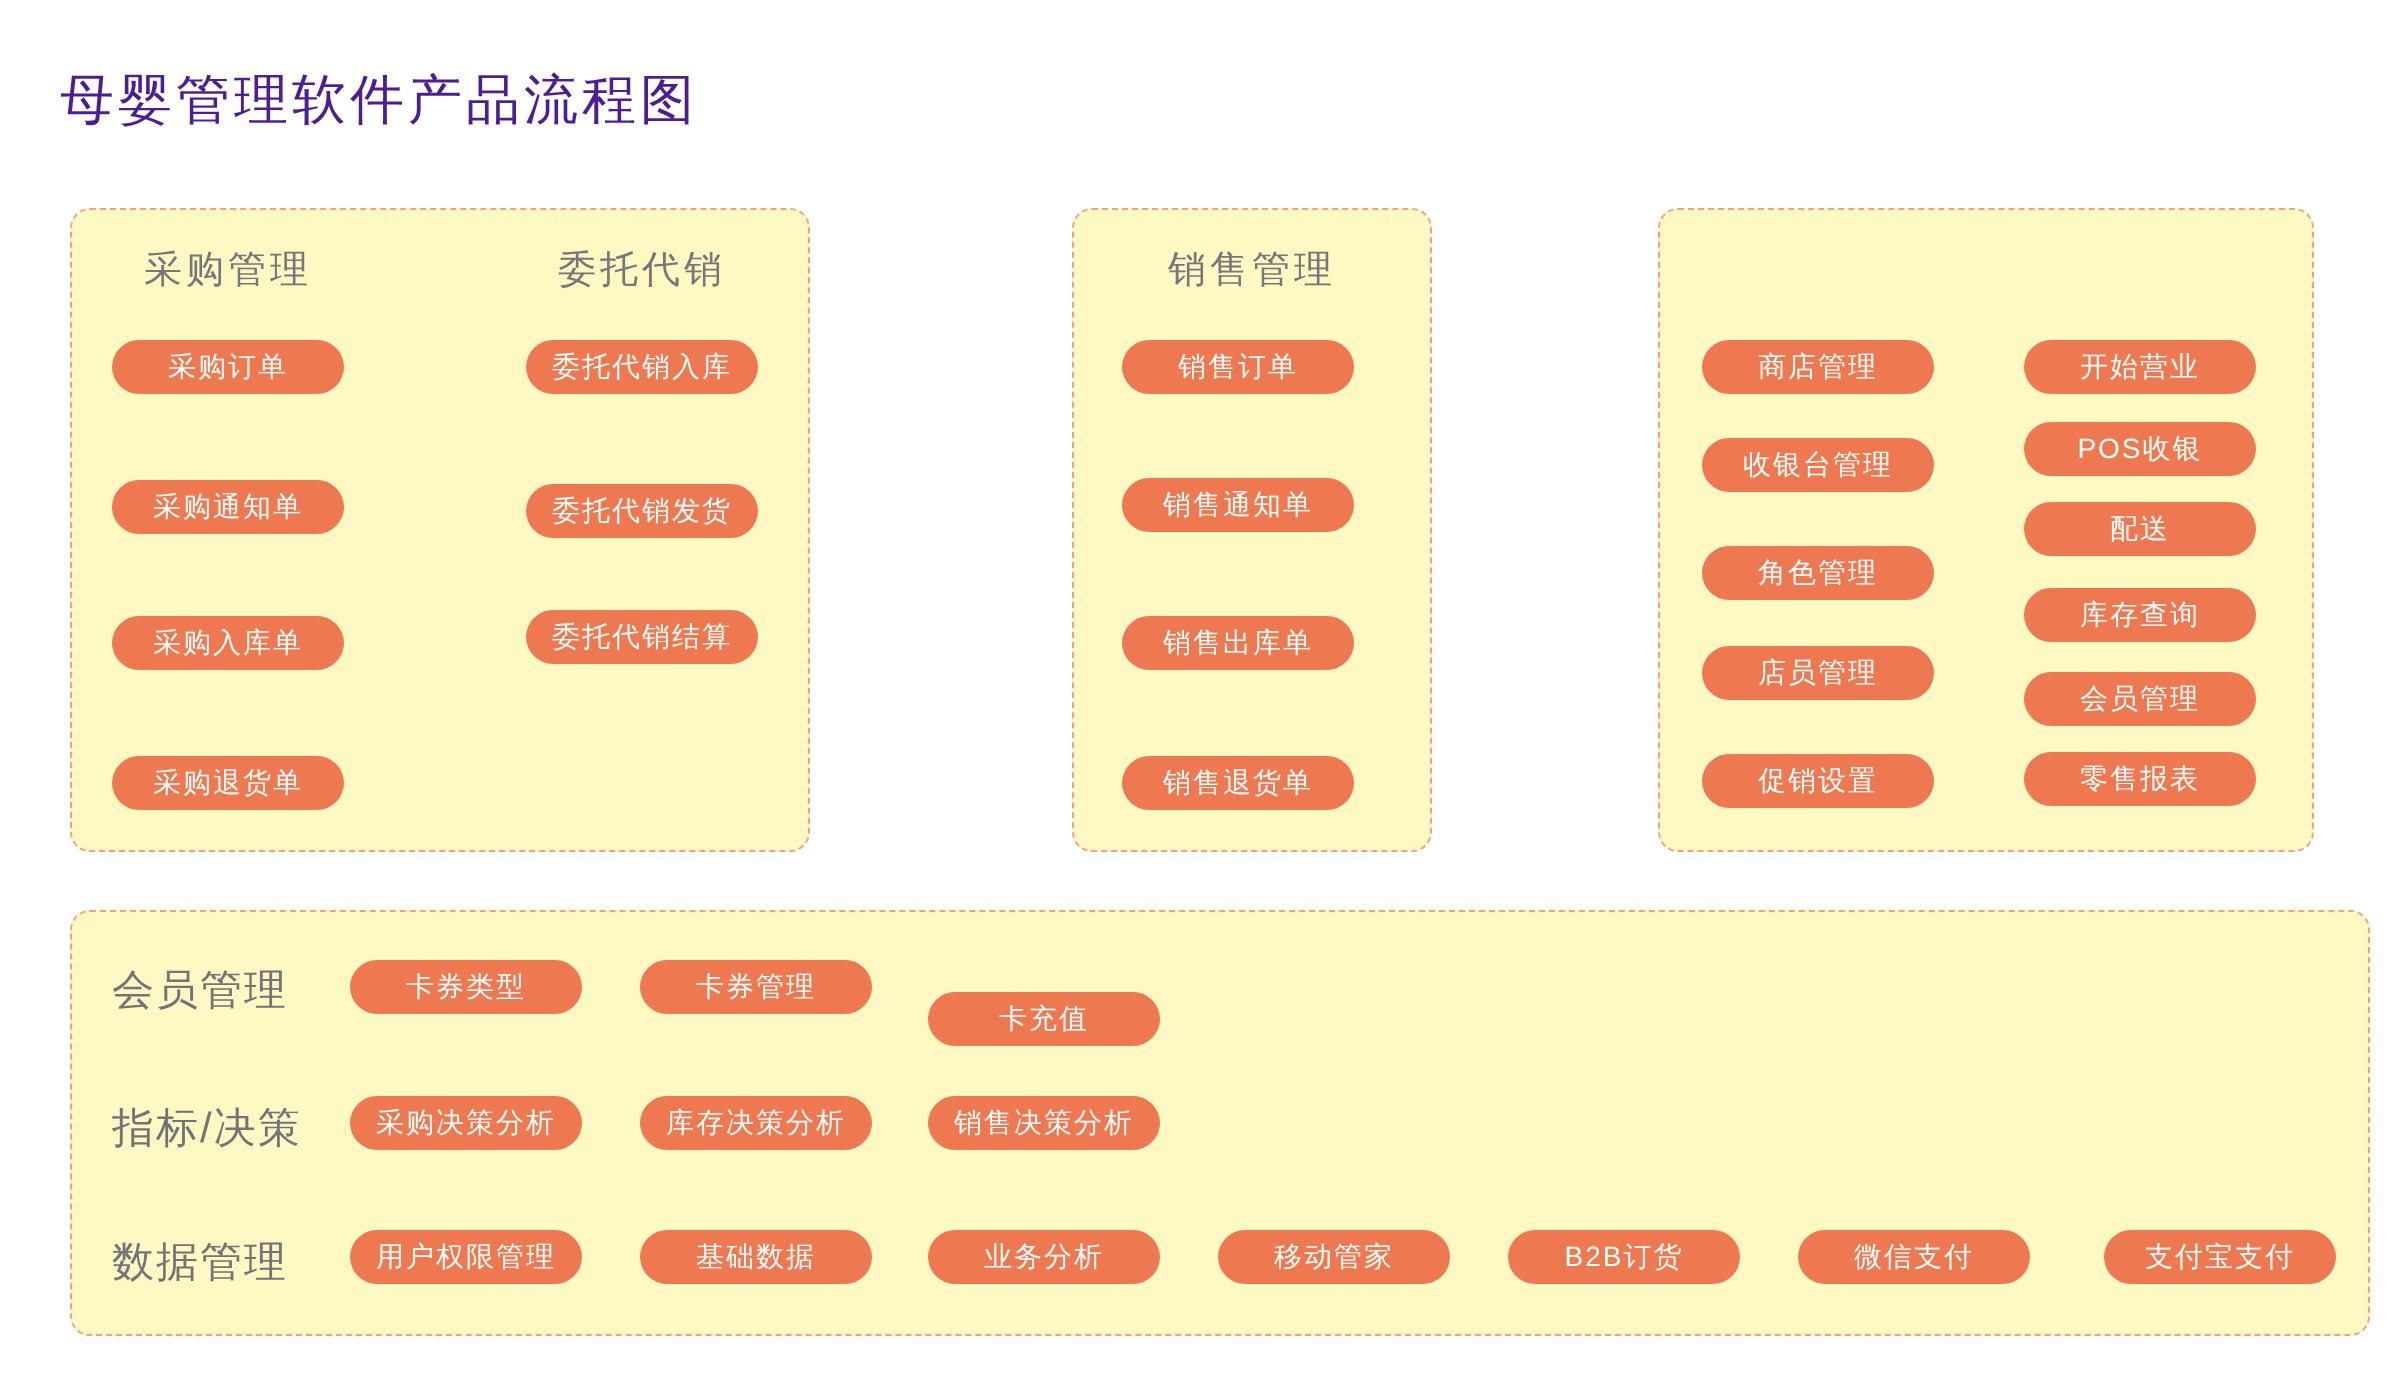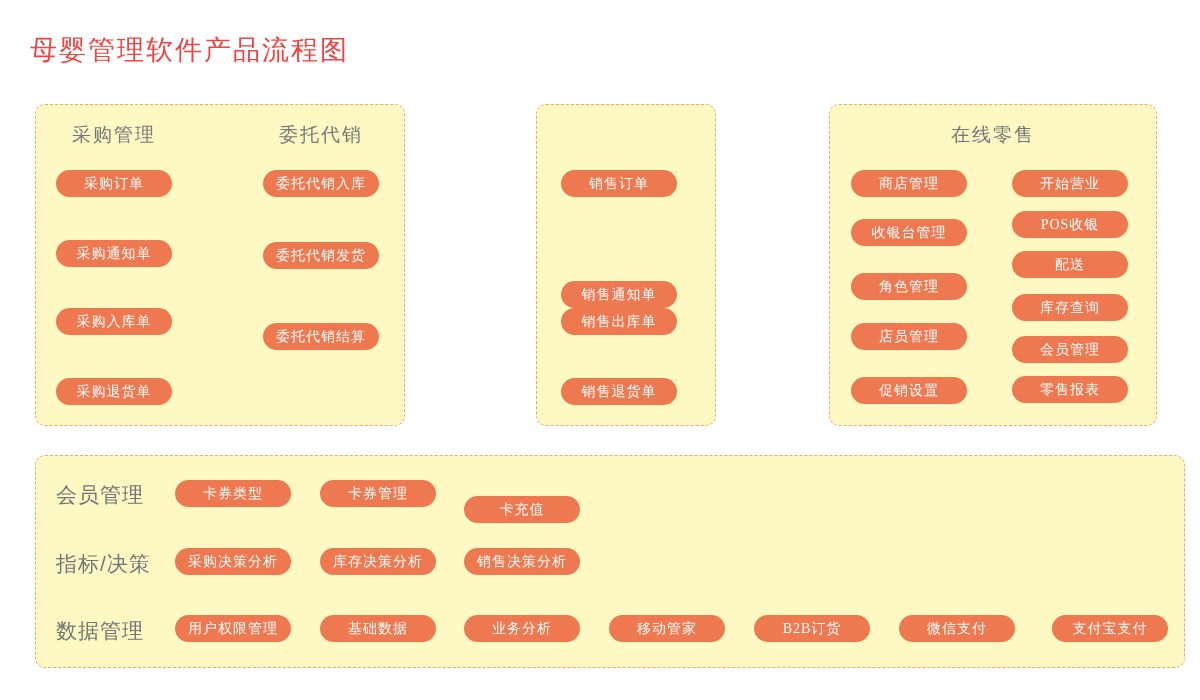--- a/index.html
+++ b/index.html
@@ -5,21 +5,21 @@
   html, body { margin: 0; padding: 0; }
   body {
     width: 1200px; height: 700px;
     background: #ffffff;
     font-family: "Liberation Sans", "DejaVu Sans", sans-serif;
     position: relative;
     overflow: hidden;
   }
   .page-title {
     position: absolute; left: 30px; top: 32px;
-    font-size: 27px; color: #ef4444; letter-spacing: 2px;
+    font-size: 27px; color: #4c1d95; letter-spacing: 2px;
     font-weight: 400;
   }
   .panel {
     position: absolute;
     border: 1px dashed #F4A183;
     border-radius: 10px;
     background: #fef9c3;
   }
   #panel-purchase  { left: 35px;  top: 104px; width: 368px;  height: 320px; }
   #panel-sales     { left: 536px; top: 104px; width: 178px;  height: 320px; }
@@ -38,51 +38,50 @@
   }
   .btn {
     position: absolute;
     height: 27px; min-width: 116px; box-sizing: border-box;
     padding: 0 12px;
     background: #EE7950;
     border-radius: 14px;
     color: #ffffff; font-size: 14px; letter-spacing: 1px;
     display: flex; align-items: center; justify-content: center;
     white-space: nowrap;
-    font-family: Liberation Serif, serif;
   }
 </style>
 </head>
 <body>
 
 <div class="page-title">母婴管理软件产品流程图</div>
 
 <div class="panel" id="panel-purchase">
   <div class="hdr" style="left:20px; top:17px; width:116px;">采购管理</div>
   <div class="hdr" style="left:227px; top:17px; width:116px;">委托代销</div>
 
   <div class="btn" style="left:20px;  top:65px;">采购订单</div>
   <div class="btn" style="left:20px;  top:135px;">采购通知单</div>
   <div class="btn" style="left:20px;  top:203px;">采购入库单</div>
   <div class="btn" style="left:20px;  top:273px;">采购退货单</div>
 
   <div class="btn" style="left:227px; top:65px;">委托代销入库</div>
   <div class="btn" style="left:227px; top:137px;">委托代销发货</div>
-  <div class="btn" style="left:227px; top:200px;margin-top:18px;">委托代销结算</div>
+  <div class="btn" style="left:227px; top:200px;">委托代销结算</div>
 </div>
 
 <div class="panel" id="panel-sales">
+  <div class="hdr full">销售管理</div>
   <div class="btn" style="left:24px; top:65px;">销售订单</div>
-  <div class="btn" style="left:24px; top:134px;margin-top:42px;">销售通知单</div>
+  <div class="btn" style="left:24px; top:134px;">销售通知单</div>
   <div class="btn" style="left:24px; top:203px;text-align:right;">销售出库单</div>
   <div class="btn" style="left:24px; top:273px;">销售退货单</div>
 </div>
 
 <div class="panel" id="panel-retail">
-  <div class="hdr full">在线零售</div>
 
   <div class="btn" style="left:21px;  top:65px;">商店管理</div>
   <div class="btn" style="left:21px;  top:114px;">收银台管理</div>
   <div class="btn" style="left:21px;  top:168px;">角色管理</div>
   <div class="btn" style="left:21px;  top:218px;">店员管理</div>
   <div class="btn" style="left:21px;  top:272px;">促销设置</div>
 
   <div class="btn" style="left:182px; top:65px;">开始营业</div>
   <div class="btn" style="left:182px; top:106px;">POS收银</div>
   <div class="btn" style="left:182px; top:146px;">配送</div>

